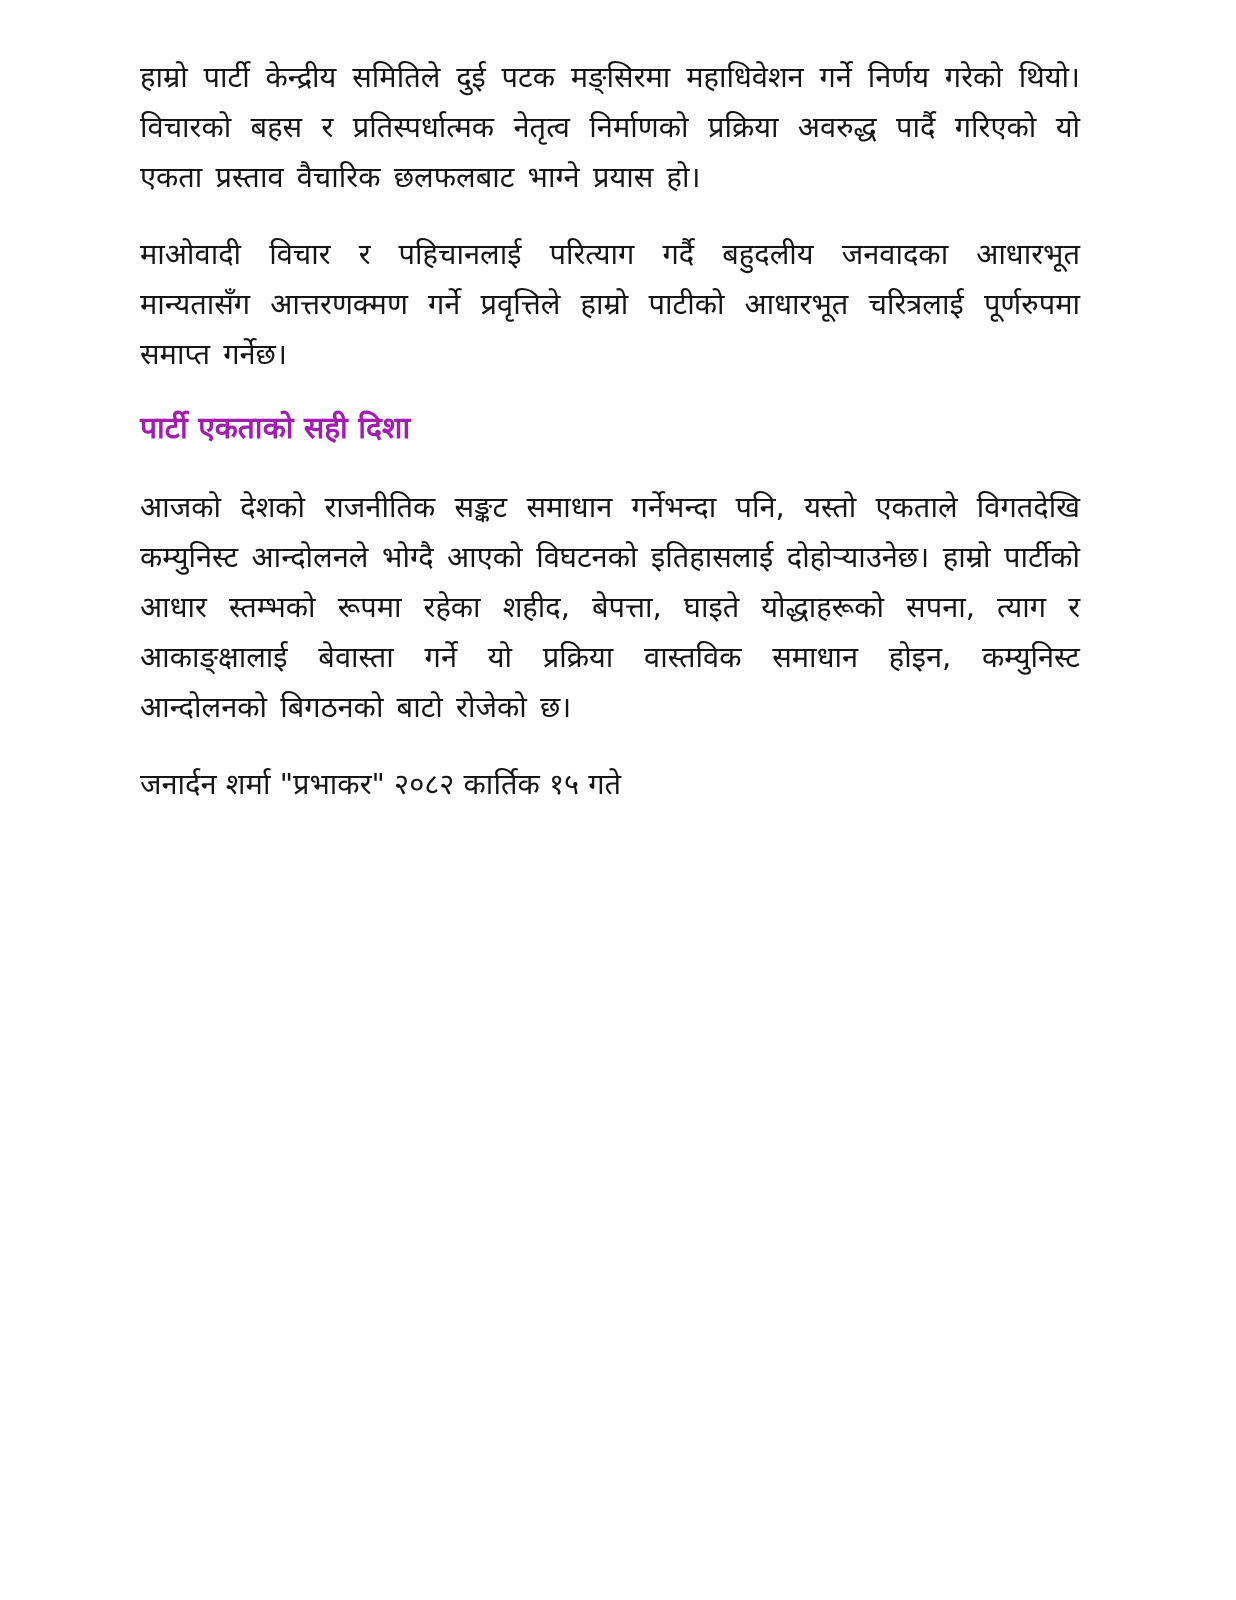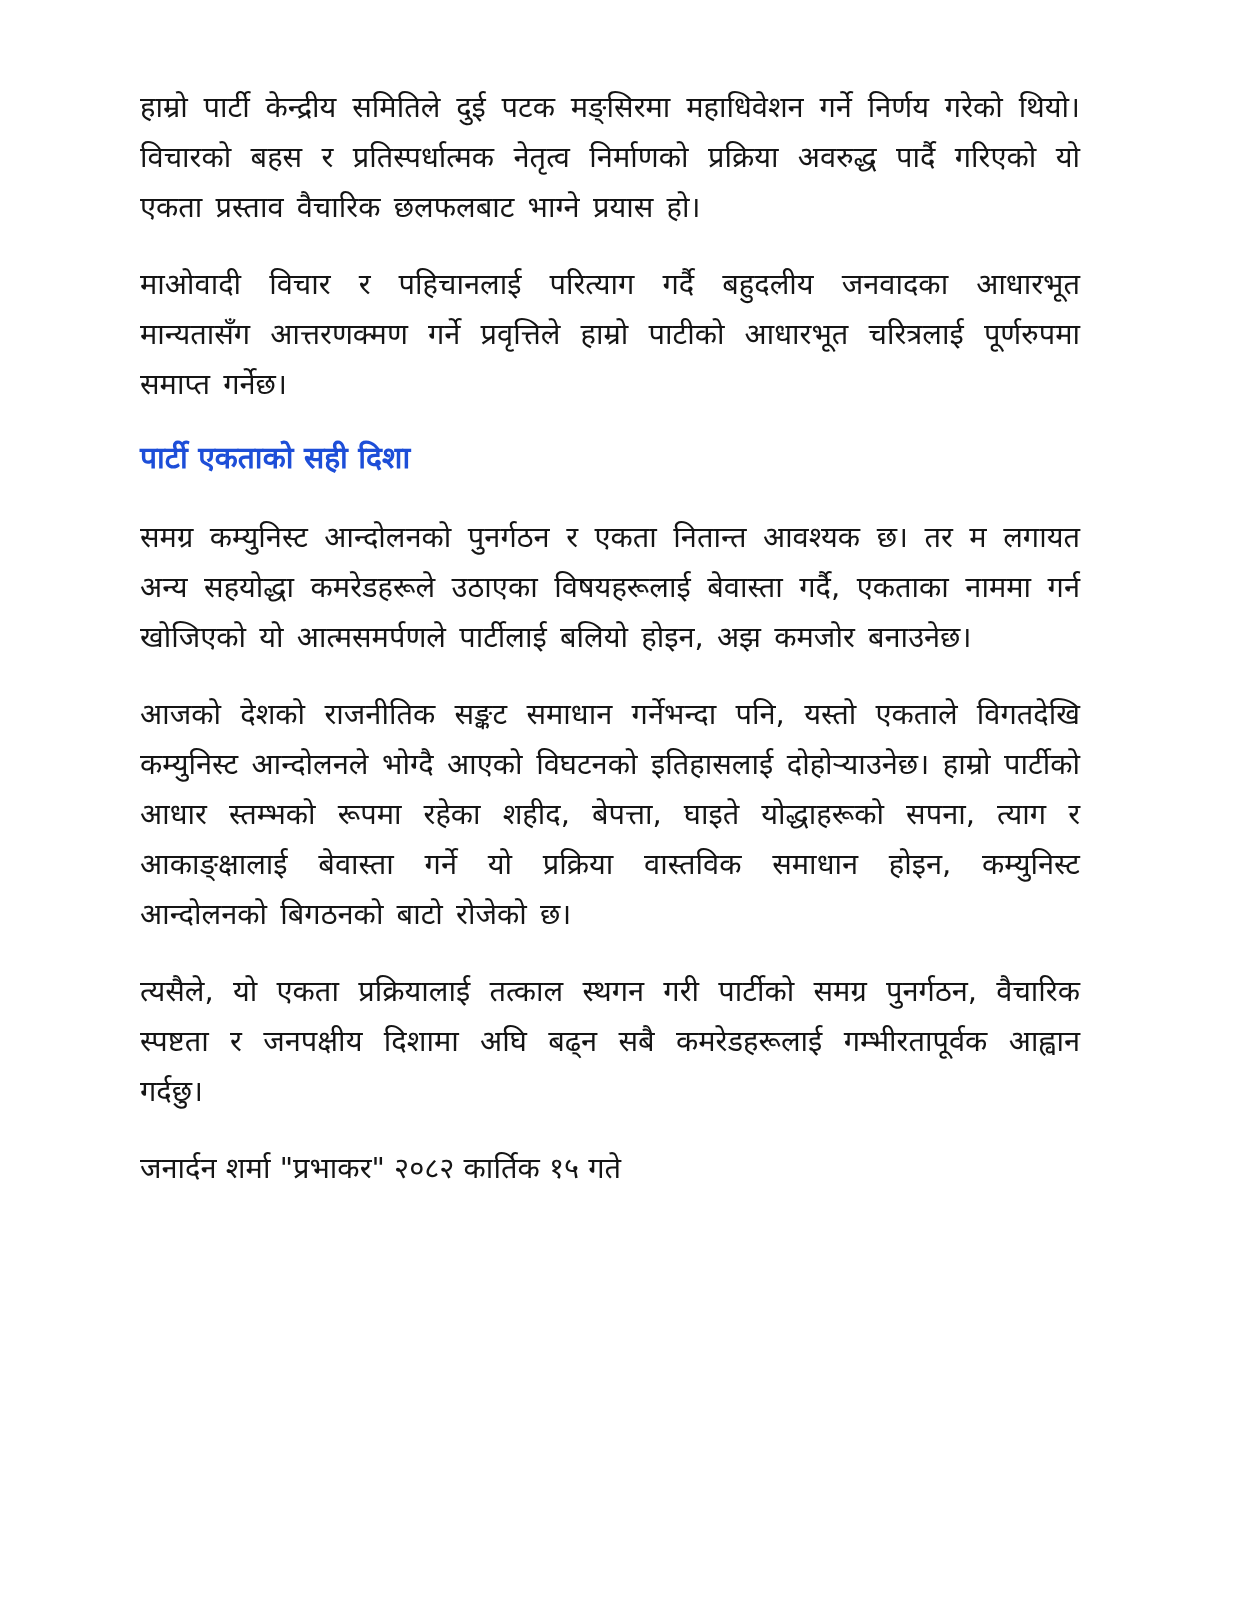--- a/index.html
+++ b/index.html
@@ -12,50 +12,48 @@
     height: 1600px;
     overflow: hidden;
     font-family: "DejaVu Sans", "Liberation Serif", sans-serif;
     color: #151515;
   }
   .page {
     box-sizing: border-box;
     width: 1236px;
     height: 1600px;
     background: #ffffff;
-    padding: 82px 156px 60px 140px;
+    padding: 52px 156px 60px 140px;
   }
   .para {
     font-size: 29px;
     line-height: 50px;
     text-align: justify;
     text-align-last: left;
     margin: 0 0 27px 0;
     word-spacing: 4px;
     color: #151515;
   }
   .heading {
     font-size: 30px;
     line-height: 44px;
     font-weight: bold;
     margin: 10px 0 32px 0;
-    color: #1d4ed8;
+    color: #a21caf;
   }
   .signature {
     font-size: 29px;
     line-height: 50px;
     margin: 6px 0 0 0;
     text-align: left;
     color: #151515;
   }
 </style>
 </head>
 <body>
 
 <div class="page">
   <p class="para">हाम्रो पार्टी केन्द्रीय समितिले दुई पटक मङ्सिरमा महाधिवेशन गर्ने निर्णय गरेको थियो। विचारको बहस र प्रतिस्पर्धात्मक नेतृत्व निर्माणको प्रक्रिया अवरुद्ध पार्दै गरिएको यो एकता प्रस्ताव वैचारिक छलफलबाट भाग्ने प्रयास हो।</p>
   <p class="para">माओवादी विचार र पहिचानलाई परित्याग गर्दै बहुदलीय जनवादका आधारभूत मान्यतासँग आत्तरणक्मण गर्ने प्रवृत्तिले हाम्रो पाटीको आधारभूत चरित्रलाई पूर्णरुपमा समाप्त गर्नेछ।</p>
   <h2 class="heading">पार्टी एकताको सही दिशा</h2>
-  <p class="para">समग्र कम्युनिस्ट आन्दोलनको पुनर्गठन र एकता नितान्त आवश्यक छ। तर म लगायत अन्य सहयोद्धा कमरेडहरूले उठाएका विषयहरूलाई बेवास्ता गर्दै, एकताका नाममा गर्न खोजिएको यो आत्मसमर्पणले पार्टीलाई बलियो होइन, अझ कमजोर बनाउनेछ।</p>
   <p class="para">आजको देशको राजनीतिक सङ्कट समाधान गर्नेभन्दा पनि, यस्तो एकताले विगतदेखि कम्युनिस्ट आन्दोलनले भोग्दै आएको विघटनको इतिहासलाई दोहोऱ्याउनेछ। हाम्रो पार्टीको आधार स्तम्भको रूपमा रहेका शहीद, बेपत्ता, घाइते योद्धाहरूको सपना, त्याग र आकाङ्क्षालाई बेवास्ता गर्ने यो प्रक्रिया वास्तविक समाधान होइन, कम्युनिस्ट आन्दोलनको बिगठनको बाटो रोजेको छ।</p>
-  <p class="para">त्यसैले, यो एकता प्रक्रियालाई तत्काल स्थगन गरी पार्टीको समग्र पुनर्गठन, वैचारिक स्पष्टता र जनपक्षीय दिशामा अघि बढ्न सबै कमरेडहरूलाई गम्भीरतापूर्वक आह्वान गर्दछु।</p>
   <p class="signature">जनार्दन शर्मा "प्रभाकर" २०८२ कार्तिक १५ गते</p>
 </div>
 
 </body></html>

